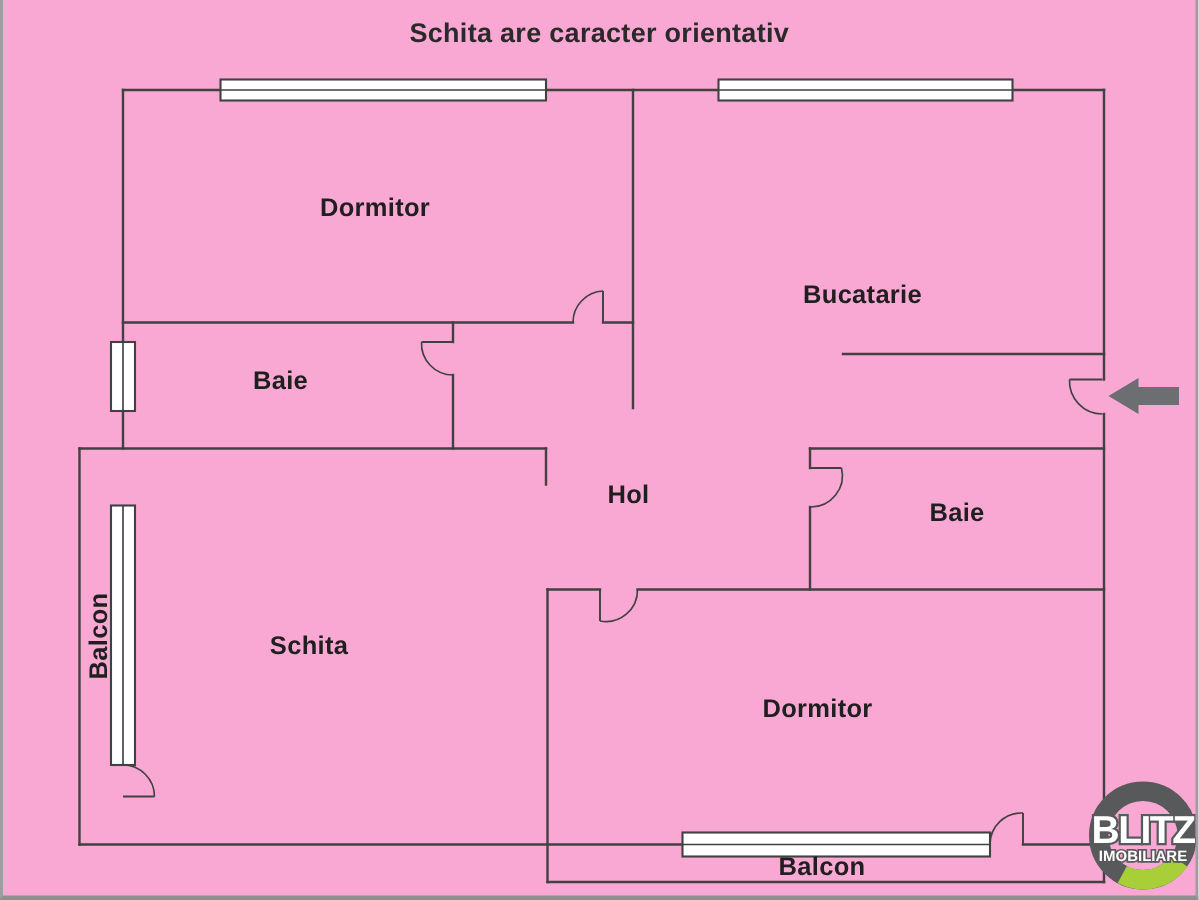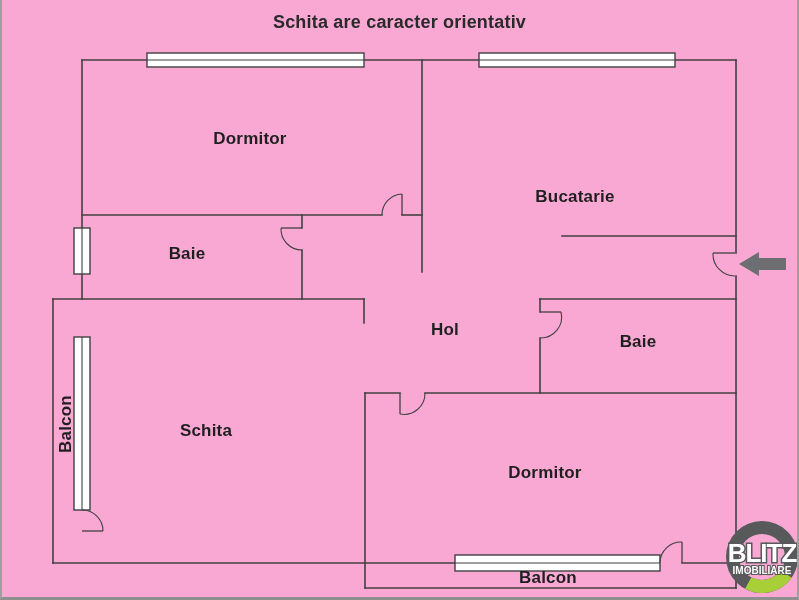--- a/index.html
+++ b/index.html
@@ -87,21 +87,21 @@
       <line x1="80" y1="531" x2="101" y2="531" stroke="#414141" stroke-width="1.3"></line>
       <path d="M 101 531 A 21 21 0 0 0 80 510" fill="none" stroke="#414141" stroke-width="1.1"></path>
       <line x1="680" y1="563" x2="680" y2="542" stroke="#414141" stroke-width="1.3"></line>
       <path d="M 680 542 A 21 21 0 0 0 658 563" fill="none" stroke="#414141" stroke-width="1.1"></path>
       <polygon points="737,264 757,252 757,258 784,258 784,270 757,270 757,276" fill="#6d6e71"></polygon>
     </svg>
 
   <div class="room-label" style="left: 248px; top: 139px; color: rgb(31, 31, 31);">Dormitor</div>
   <div class="room-label" style="left: 573px; top: 157px; color: rgb(31, 31, 31); margin-top: 40px;">Bucatarie</div>
   <div class="room-label" style="left: 185px; top: 254px; color: rgb(31, 31, 31);">Baie</div>
-  <div class="room-label" style="left: 443px; top: 330px; color: rgb(31, 31, 31);">Hol</div>
+  <div class="room-label" style="left: 417px; top: 330px; color: rgb(31, 31, 31);">Hol</div>
   <div class="room-label" style="left: 636px; top: 342px; color: rgb(31, 31, 31);">Baie</div>
   <div class="room-label" style="left: 204px; top: 431px; color: rgb(31, 31, 31);">Schita</div>
   <div class="room-label" style="left: 543px; top: 473px; color: rgb(31, 31, 31);">Dormitor</div>
   <div class="room-label" style="left: 64px; top: 424px; color: rgb(31, 31, 31); transform: translate(-50%, -50%) rotate(-90deg);">Balcon</div>
   <div class="room-label" style="left: 546px; top: 578px; color: rgb(31, 31, 31);">Balcon</div>
 
   <svg class="logo" width="92" height="92" viewBox="0 0 92 92">
     <circle cx="46" cy="46" r="29.5" fill="none" stroke-width="13" stroke="#58595b"></circle>
     <path d="M 70.2 62.9 A 29.5 29.5 0 0 1 32.2 72.0" fill="none" stroke-width="13" stroke="#a8ce38"></path>
     <text x="46" y="51" font-size="26" stroke-width="3" fill="#ffffff" style="letter-spacing:-1px" stroke="#58595b">BLITZ</text>

